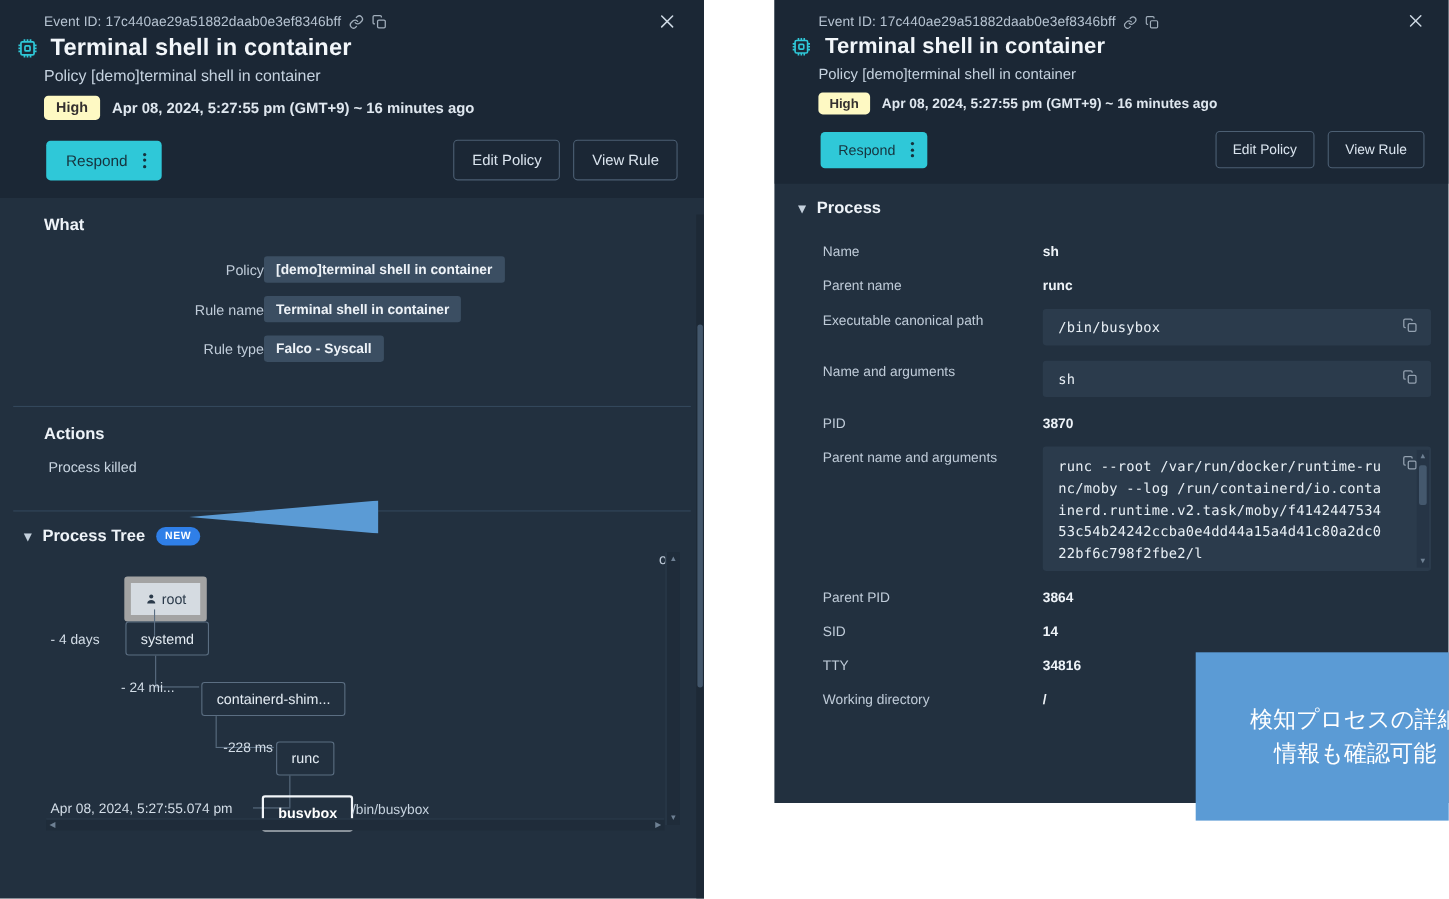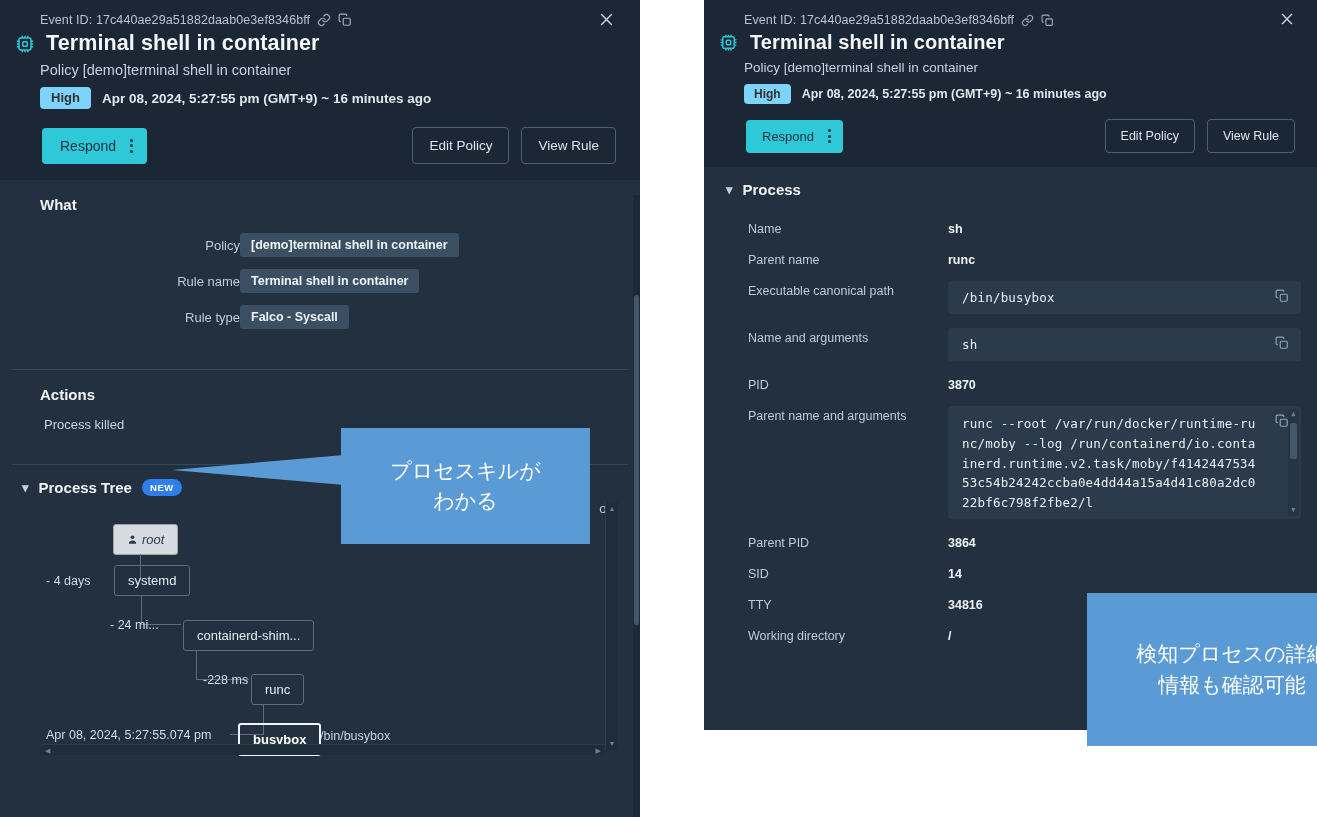--- a/index.html
+++ b/index.html
@@ -43,21 +43,21 @@
   .title-row { display: flex; align-items: center; gap: 10px; padding: 2px 0 0 14px; }
   .chip-icon { width: 22px; height: 22px; flex: none; }
   .ev-title { font-size: 21.5px; font-weight: 700; color: #f2f6fa; letter-spacing: .1px; }
   #right-panel .ev-title { font-size: 20px; }
 
   .policy-line { padding: 6px 0 0 40px; font-size: 14.5px; color: #c5d2df; }
   #right-panel .policy-line { font-size: 13.5px; }
 
   .sev-row { display: flex; align-items: center; gap: 11px; padding: 9px 0 0 40px; }
   .sev-badge {
-    background: #7dd3fc; color: #34302f; font-size: 13px; font-weight: 600;
+    background: #fef9c3; color: #34302f; font-size: 13px; font-weight: 600;
     padding: 3px 11px 4px 11px; border-radius: 4px;
   }
   #right-panel .sev-badge { font-size: 12px; padding: 3px 10px; }
   .ts-text { font-size: 13.5px; color: #dfe7ef; font-weight: 600; }
   #right-panel .ts-text { font-size: 12.5px; }
 
   
   .actionbar {
     display: flex; align-items: center; justify-content: space-between;
     padding: 18px 24px 0 42px;
@@ -113,22 +113,22 @@
   .actions-body { padding: 14px 0 16px 44px; font-size: 13px; color: #c8d4e0; }
 
   
   .tree-wrap { position: relative; height: 262px; overflow: hidden; }
   .tree-node {
     position: absolute; background: transparent; border: 1px solid #5b6e82;
     border-radius: 3px; color: #e4ecf3; font-size: 13px;
     padding: 7px 13px; white-space: nowrap;
   }
   .tree-node.root-node {
-    background: #d5dbe1; border: 1px solid #a3a3a3; color: #2b3a4a;
-    display: flex; align-items: center; gap: 4px; font-style: italic;
+    background: #d5dbe1; border: 6px solid #a3a3a3; color: #2b3a4a;
+    display: flex; align-items: center; gap: 4px;
   }
   .tree-node.leaf-node {
     background: transparent; border: 2px solid #f1f5f9; color: #ffffff; font-weight: 700;
   }
   .tree-label { position: absolute; font-size: 12.5px; color: #d3dde7; white-space: nowrap; }
   .tree-line { position: absolute; background: #5b6e82; }
   .tree-path { position: absolute; font-size: 12.5px; color: #c7d3df; white-space: nowrap; }
 
   
   .vscroll {
@@ -480,23 +480,19 @@
           </div>
 
         </div>
       </div>
     </div>
   </div>
 
   <svg class="callout-tail" viewBox="0 0 172 30" preserveAspectRatio="none">
     <polygon points="0,15 172,0 172,30" fill="#5b9bd5"></polygon>
   </svg>
-  <div class="callout" id="callout-left">
-    <span style="white-space:pre-line;">プロセスキルが
-わかる</span>
-  </div>
 
   <div class="callout" id="callout-right">
     <span style="white-space:pre-line;">検知プロセスの詳細
 情報も確認可能</span>
   </div>
 
 </div>
 
 </body></html>

